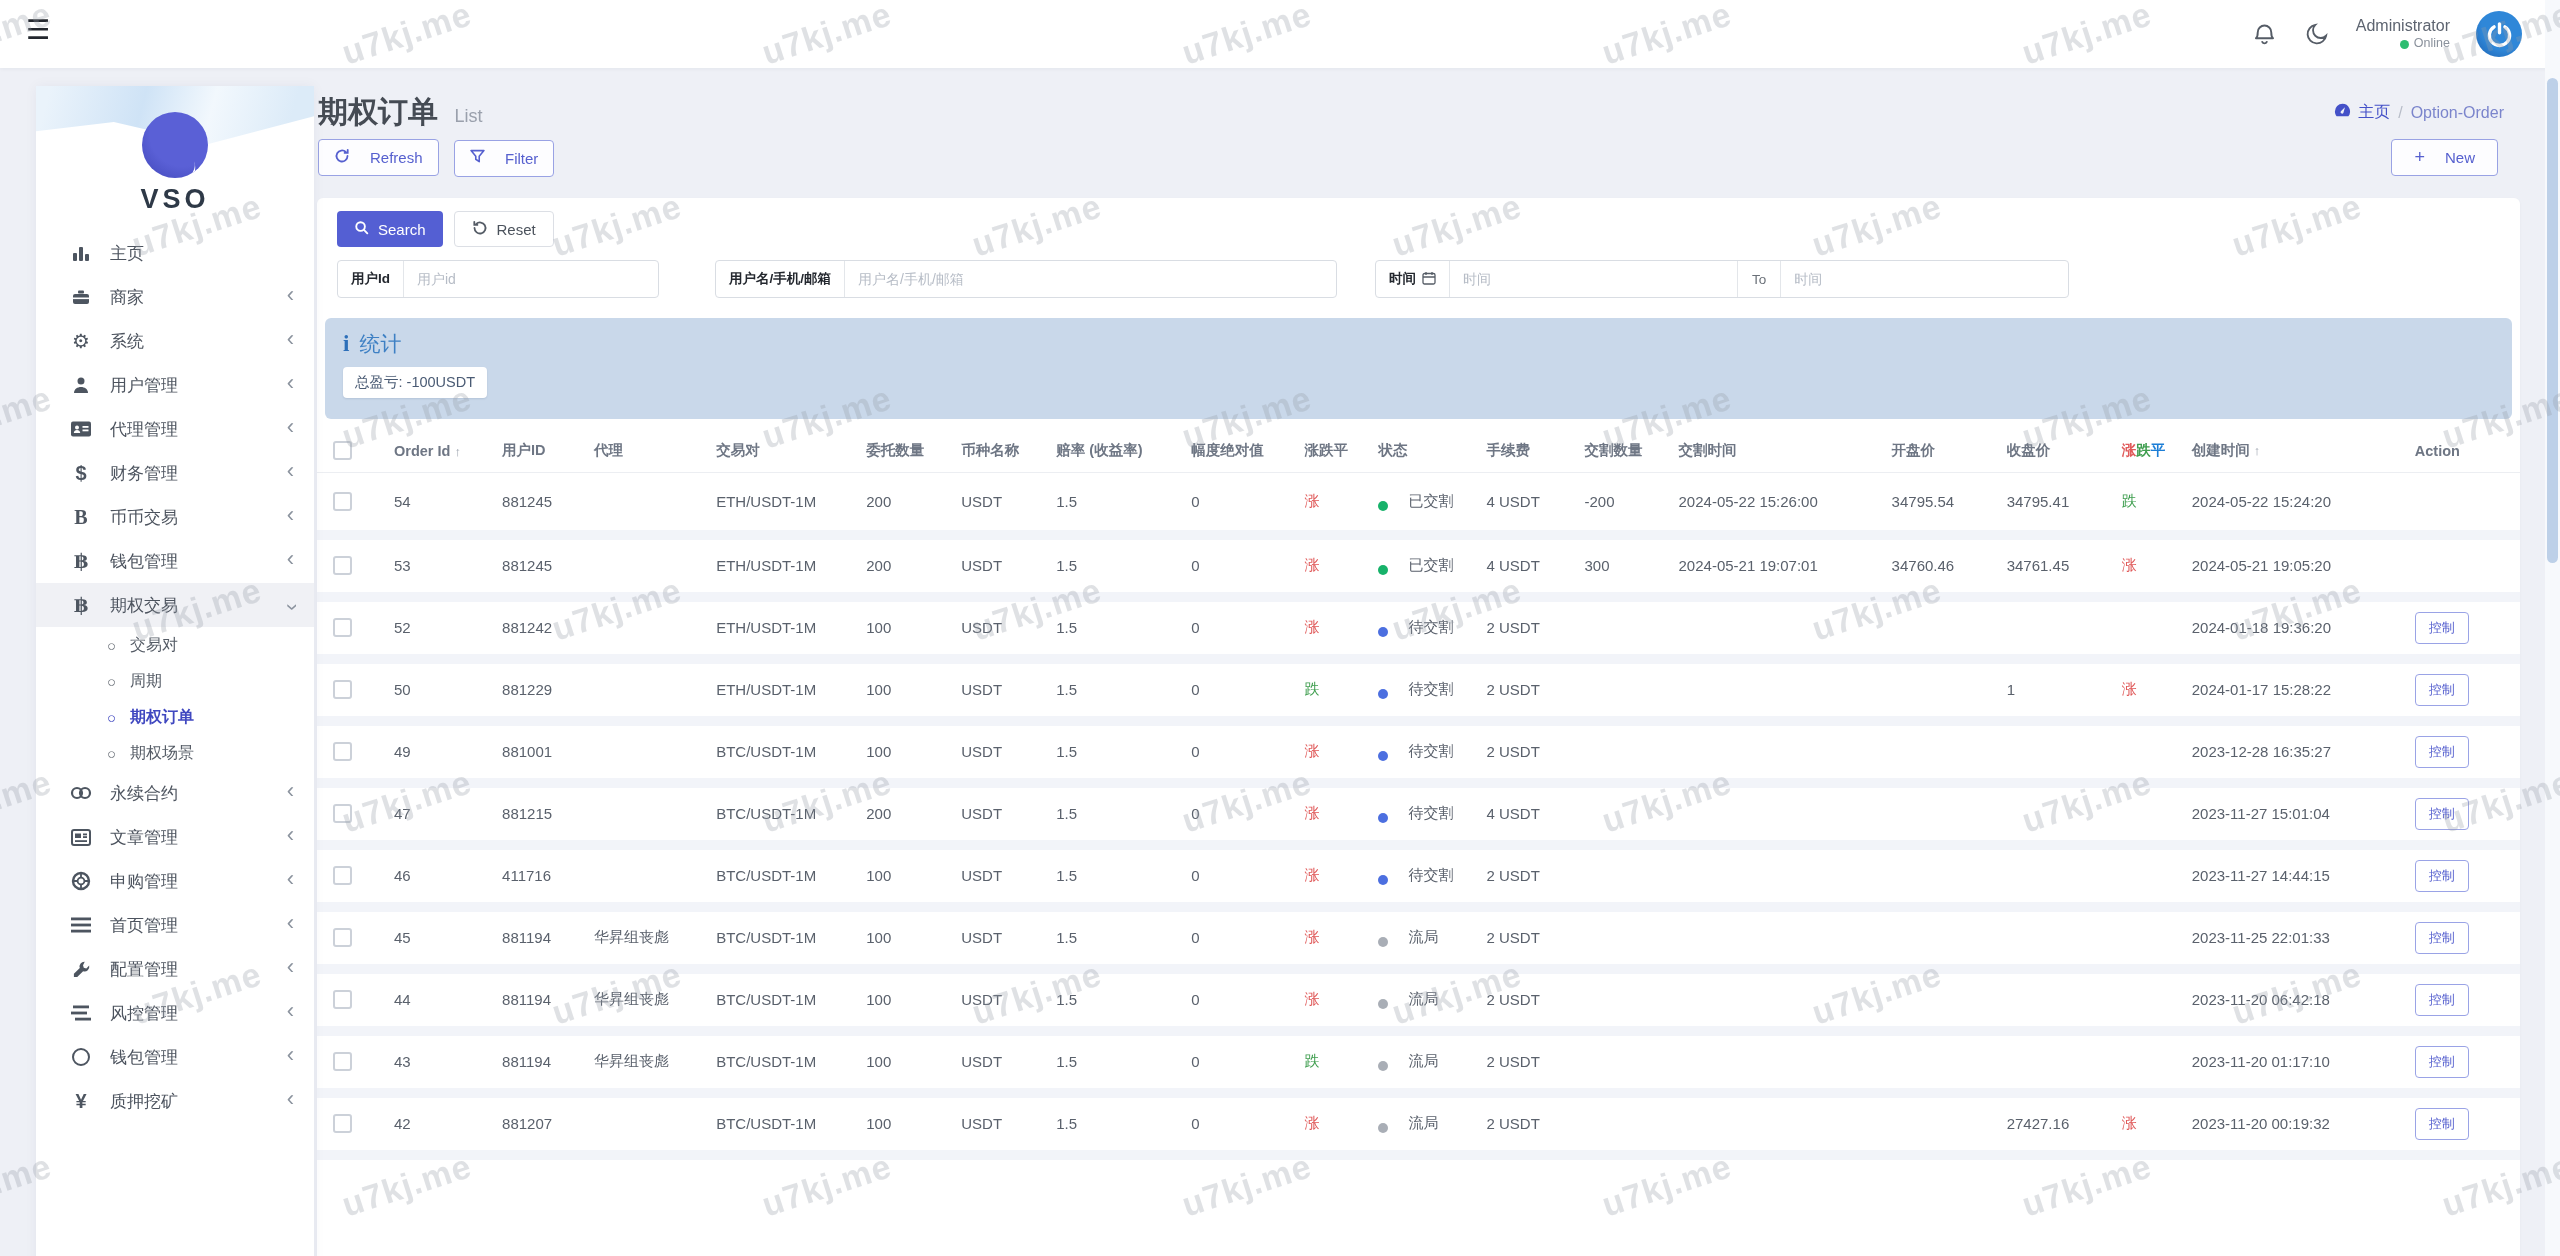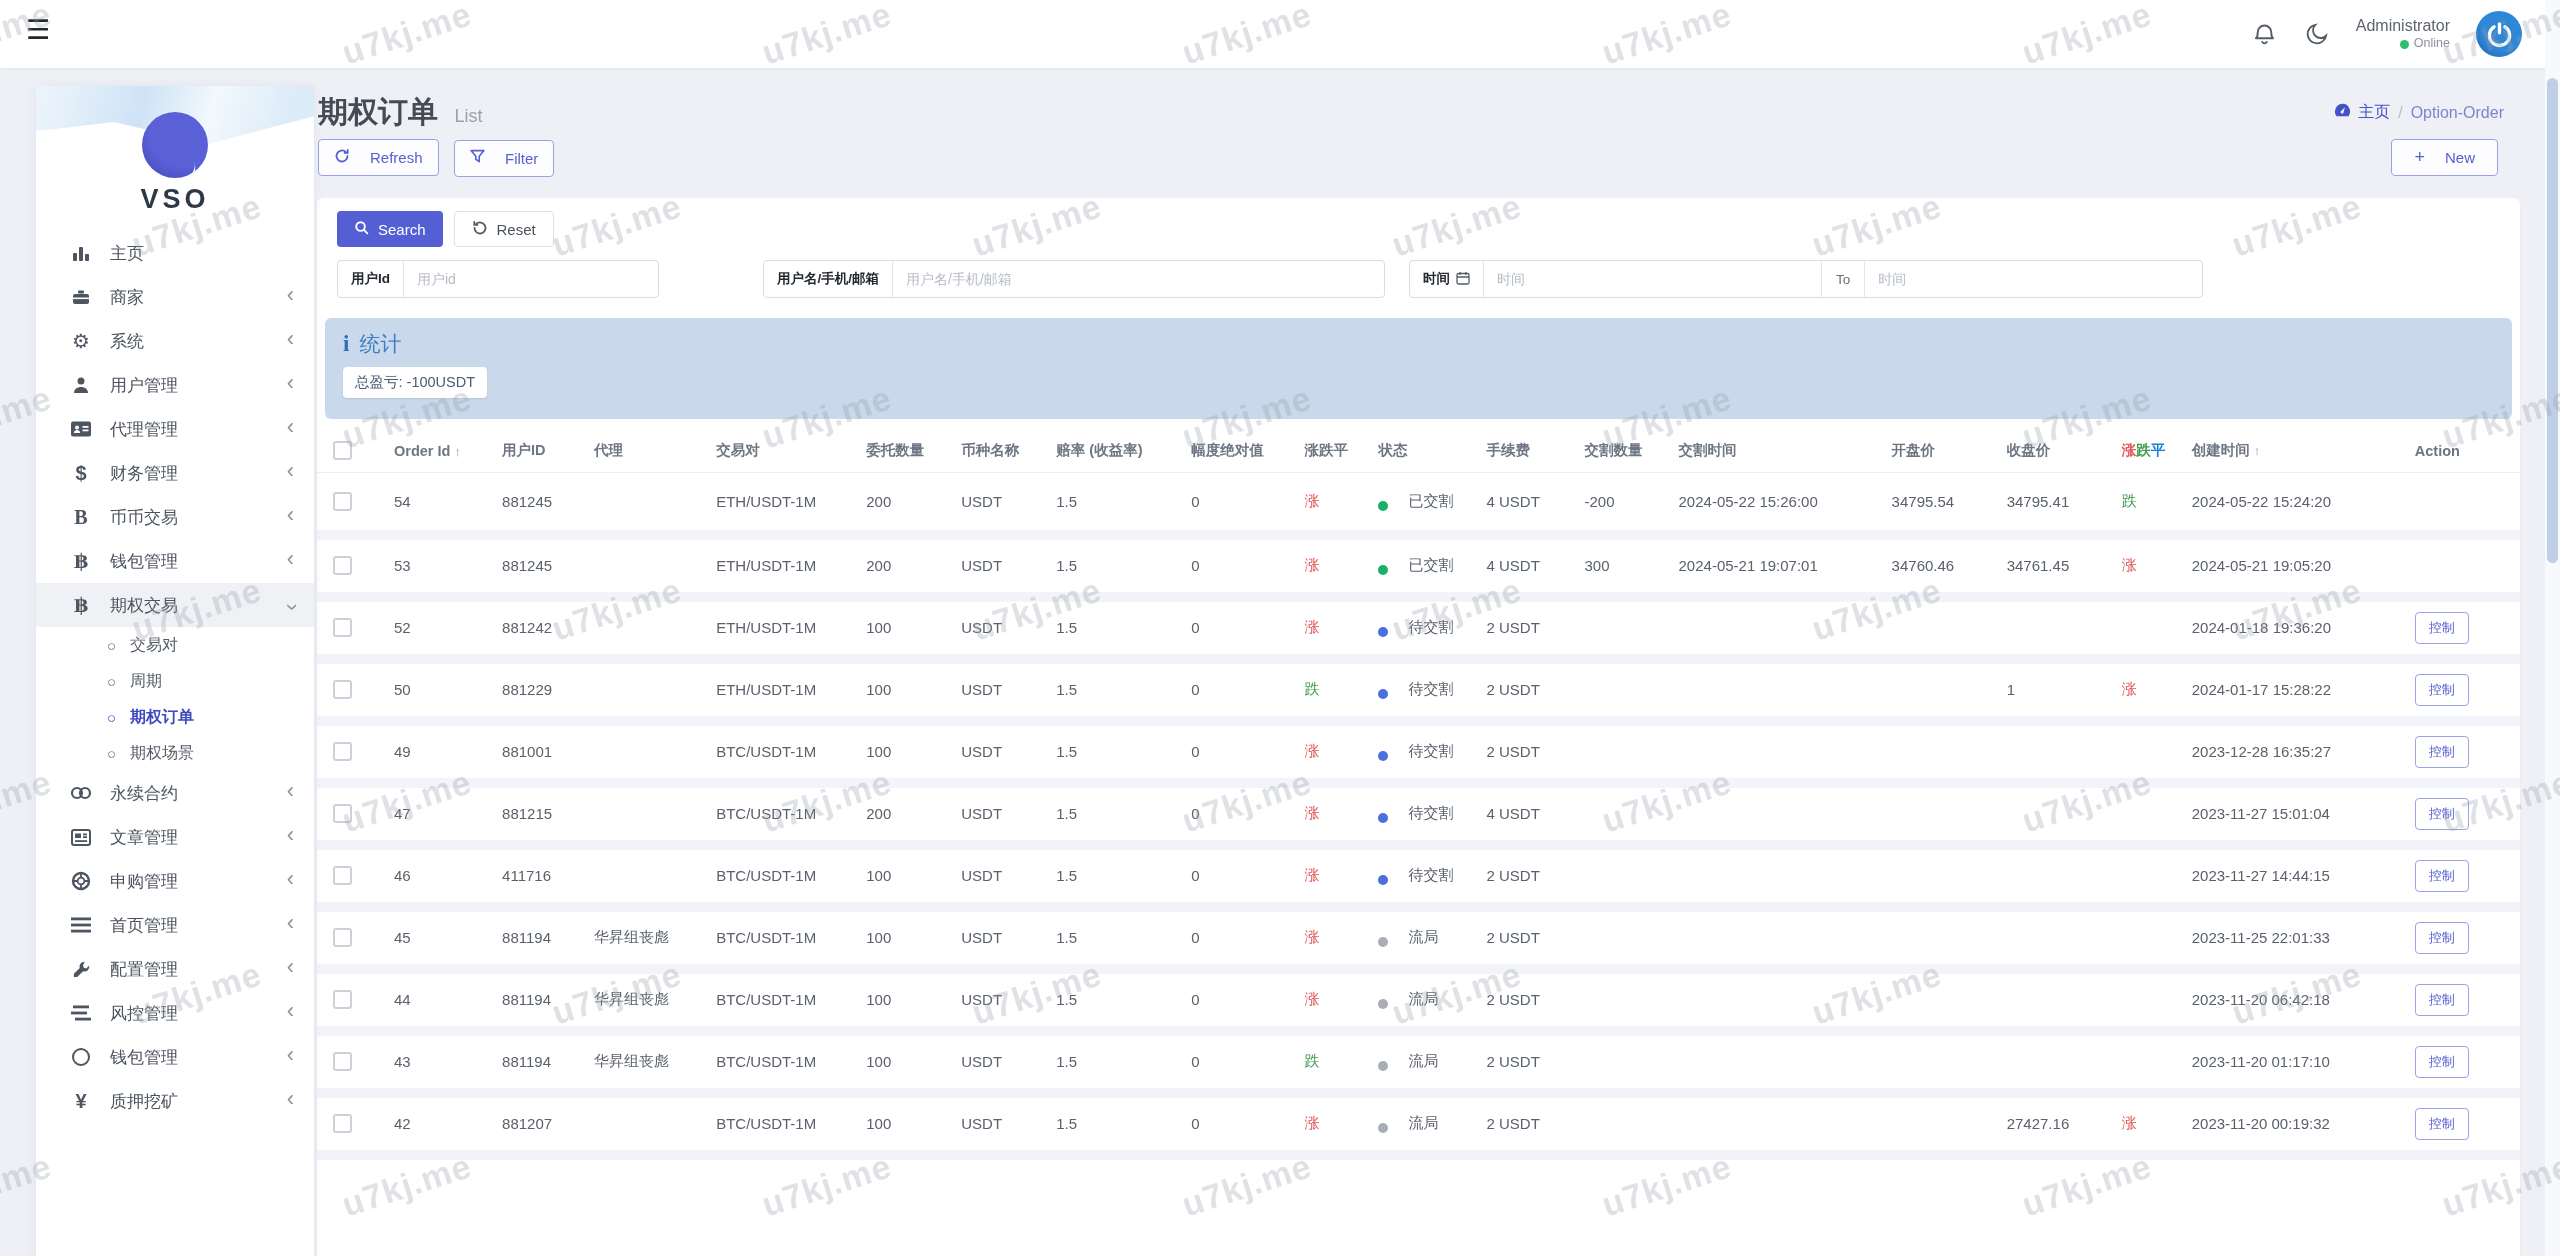--- a/index.html
+++ b/index.html
@@ -81,22 +81,22 @@
   .fgroup { display:flex; align-items:stretch; height:38px; border:1px solid #d9dde3; border-radius:4px;
             background:#fff; overflow:hidden; }
   .flabel { display:flex; align-items:center; gap:6px; padding:0 13px; font-size:13.5px; font-weight:bold;
             color:#23272e; border-right:1px solid #e3e6ea; white-space:nowrap; }
   .fgroup input { border:none; outline:none; flex:1; padding:0 13px; font-size:14px; color:#333;
                   font-family:inherit; min-width:0; background:transparent; }
   .fgroup input::placeholder { color:#b6bcc6; }
   .fto { display:flex; align-items:center; padding:0 14px; font-size:13.5px; color:#6a7078;
          border-left:1px solid #e3e6ea; border-right:1px solid #e3e6ea; }
   .g1 { width:322px; }
-  .g2 { width:622px; margin-left:104px; }
-  .g3 { width:794px; margin-left:24px; }
+  .g2 { width:622px; margin-left:56px; }
+  .g3 { width:694px; margin-left:38px; }
   
   .stats-band { margin:20px 8px 0 8px; height:101px; background:#c9d8ea; border-radius:6px; padding:12px 18px; }
   .stats-title { display:flex; align-items:center; gap:10px; font-size:21px; color:#3e80c4; }
   .stats-title .i-ic { font-family:"Liberation Serif","DejaVu Serif",serif; font-weight:900; font-size:23px; color:#2d6fb9; }
   .stats-pill { display:inline-block; margin-top:9px; background:#fff; border-radius:4px; padding:6px 12px;
                 font-size:14.5px; color:#4a5b74; box-shadow:0 1px 2px rgba(30,50,90,.12); }
   
   table { width:100%; border-collapse:collapse; table-layout:fixed; margin-top:10px; }
   th { font-size:14.5px; font-weight:600; color:#6e7684; text-align:left; padding:12px 6px;
        background:#fff; border-bottom:1px solid #eceef2; white-space:nowrap; }

